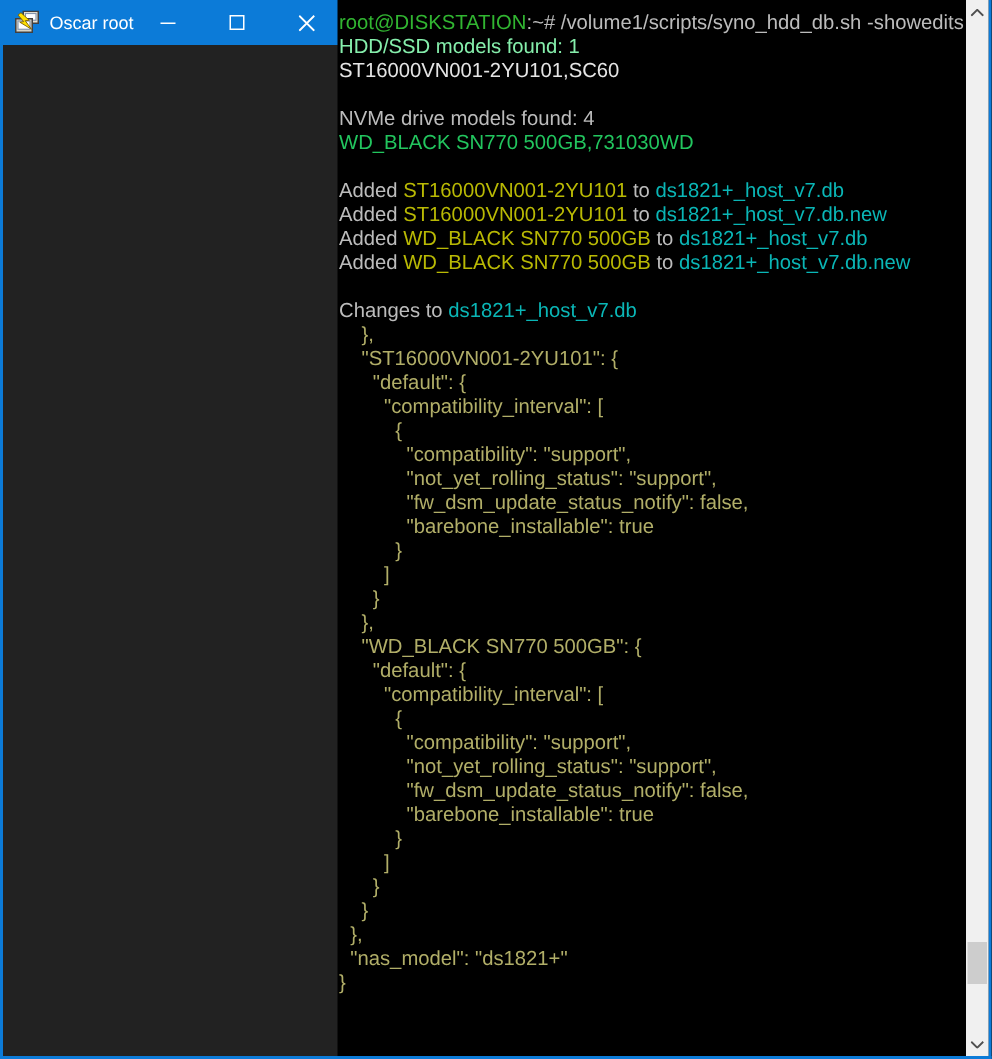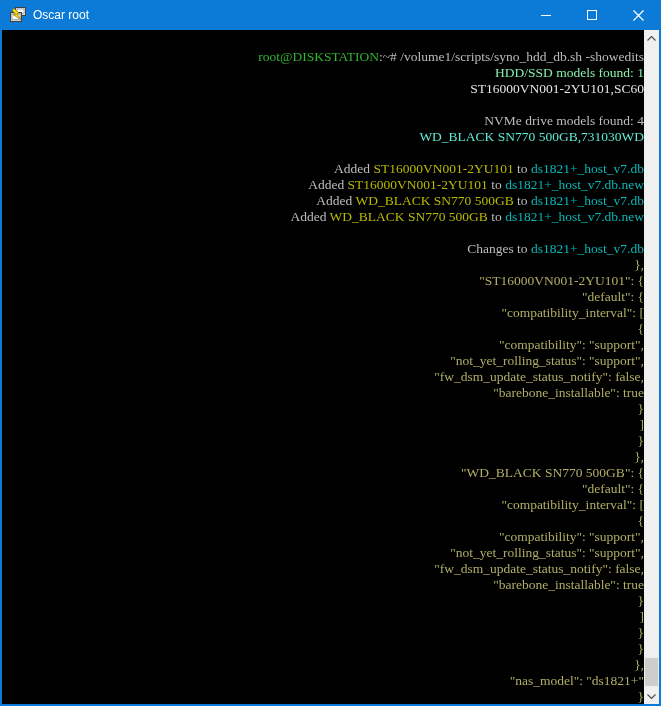--- a/index.html
+++ b/index.html
@@ -4,43 +4,43 @@
 <style>
   :root{
     --titlebar_bg:#0c7bd8; --title_text:#ffffff; --terminal_bg:#000000;
     --fg:#bcbcbc; --green:#31b531; --yellow:#b9b904; --cyan:#0ab6b6; --khaki:#b1ae68;
     --scrollbar_track:#f0f0f0; --scrollbar_thumb:#cdcdcd; --scrollbar_arrow:#505050;
   }
   *{margin:0;padding:0;box-sizing:border-box;}
   html,body{width:661px;height:706px;background:#222;}
   .window{
     position:absolute;top:0;left:0;width:661px;height:706px;
-    display:flex;flex-direction:column;
+    display:flex;flex-direction:row;
     border-left:2px solid var(--titlebar_bg);
     border-right:2px solid var(--titlebar_bg);
     border-bottom:2px solid var(--titlebar_bg);
     font-family:"Liberation Sans",sans-serif;
   }
   .titlebar{
     height:30px;flex:0 0 30px;background:var(--titlebar_bg);
     display:flex;align-items:center;
     margin:0 -2px; 
     padding-left:10px;
   }
   .titlebar .app-icon{width:16px;height:16px;margin-right:7px;flex:0 0 16px;}
   .titlebar .title{color:var(--title_text);font-size:12px;flex:1 1 auto;white-space:nowrap;}
   .cbtn{width:46px;height:30px;display:flex;align-items:center;justify-content:center;flex:0 0 46px;}
   .glyph-min{width:10px;height:1px;background:var(--title_text);}
   .glyph-max{width:10px;height:10px;border:1px solid var(--title_text);}
   .body-row{flex:1 1 auto;display:flex;min-height:0;}
   .terminal{
     flex:1 1 auto;background:var(--terminal_bg);overflow:hidden;
-    padding:19px 0 0 1px;
-    font-family:Liberation Serif, serif;
-    font-size:13.5px;line-height:16px;color:var(--fg);text-align:right;
+    padding:7px 0 0 1px;
+    font-family:Liberation Sans, sans-serif;
+    font-size:13.5px;line-height:16px;color:var(--fg);
   }
   .tline{white-space:pre;height:16px;}
   .scrollbar{
     flex:0 0 15px;background:var(--scrollbar_track);position:relative;
     display:flex;flex-direction:column;justify-content:space-between;align-items:center;
   }
   .sb-arrow{height:16px;width:15px;display:flex;align-items:center;justify-content:center;}
   .sb-thumb{position:absolute;left:1px;width:13px;top:628px;height:28px;background:var(--scrollbar_thumb);}
 </style>
 </head>
@@ -72,21 +72,21 @@
     </span>
   </div>
 
   <div class="body-row">
     <div class="terminal">
         <div class="tline"><span style="color: rgb(49, 181, 49);">root@DISKSTATION</span><span style="color: rgb(188, 188, 188);">:~# /volume1/scripts/syno_hdd_db.sh -showedits</span></div>
         <div class="tline"><span style="color: #86efac;">HDD/SSD models found: 1</span></div>
         <div class="tline"><span style="color: #e5e5e5;">ST16000VN001-2YU101,SC60</span></div>
         <div class="tline">&nbsp;</div>
         <div class="tline"><span style="color: rgb(188, 188, 188);">NVMe drive models found: 4</span></div>
-        <div class="tline"><span style="color: #5eead4; margin-top: 28px;">WD_BLACK SN770 500GB,731030WD</span></div>
+        <div class="tline"><span style="color: #22c55e; margin-top: 28px;">WD_BLACK SN770 500GB,731030WD</span></div>
         <div class="tline">&nbsp;</div>
         <div class="tline"><span style="color: rgb(188, 188, 188);">Added </span><span style="color: rgb(185, 185, 4);">ST16000VN001-2YU101</span><span style="color: rgb(188, 188, 188);"> to </span><span style="color: rgb(10, 182, 182);">ds1821+_host_v7.db</span></div>
         <div class="tline"><span style="color: rgb(188, 188, 188);">Added </span><span style="color: rgb(185, 185, 4);">ST16000VN001-2YU101</span><span style="color: rgb(188, 188, 188);"> to </span><span style="color: rgb(10, 182, 182);">ds1821+_host_v7.db.new</span></div>
         <div class="tline"><span style="color: rgb(188, 188, 188);">Added </span><span style="color: rgb(185, 185, 4);">WD_BLACK SN770 500GB</span><span style="color: rgb(188, 188, 188);"> to </span><span style="color: rgb(10, 182, 182);">ds1821+_host_v7.db</span></div>
         <div class="tline"><span style="color: rgb(188, 188, 188);">Added </span><span style="color: rgb(185, 185, 4);">WD_BLACK SN770 500GB</span><span style="color: rgb(188, 188, 188);"> to </span><span style="color: rgb(10, 182, 182);">ds1821+_host_v7.db.new</span></div>
         <div class="tline">&nbsp;</div>
         <div class="tline"><span style="color: rgb(188, 188, 188);">Changes to </span><span style="color: rgb(10, 182, 182);">ds1821+_host_v7.db</span></div>
         <div class="tline"><span style="color: rgb(177, 174, 104);">    },</span></div>
         <div class="tline"><span style="color: rgb(177, 174, 104);">    "ST16000VN001-2YU101": {</span></div>
         <div class="tline"><span style="color: rgb(177, 174, 104);">      "default": {</span></div>

